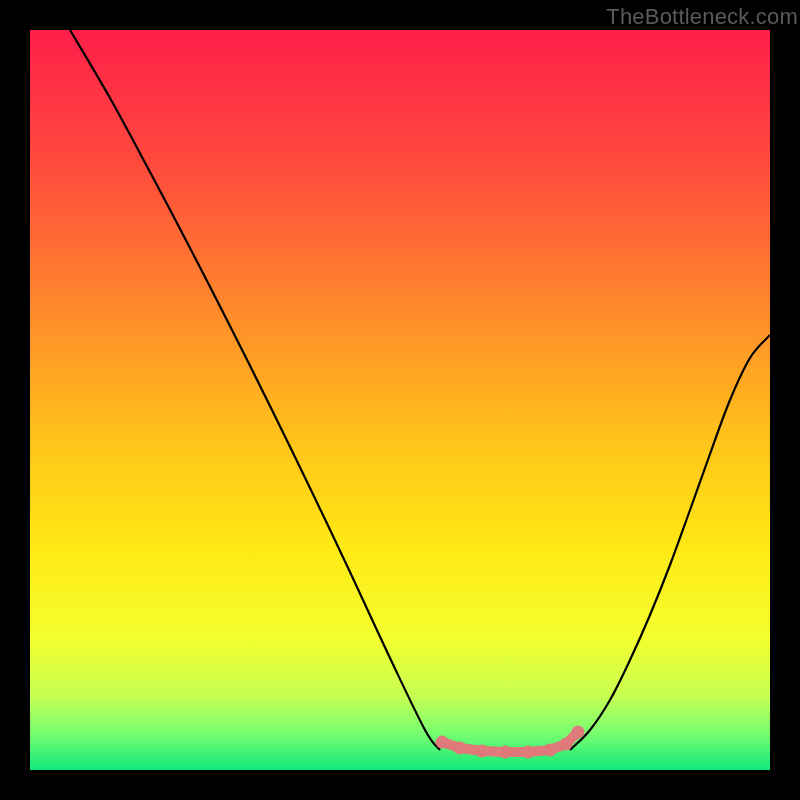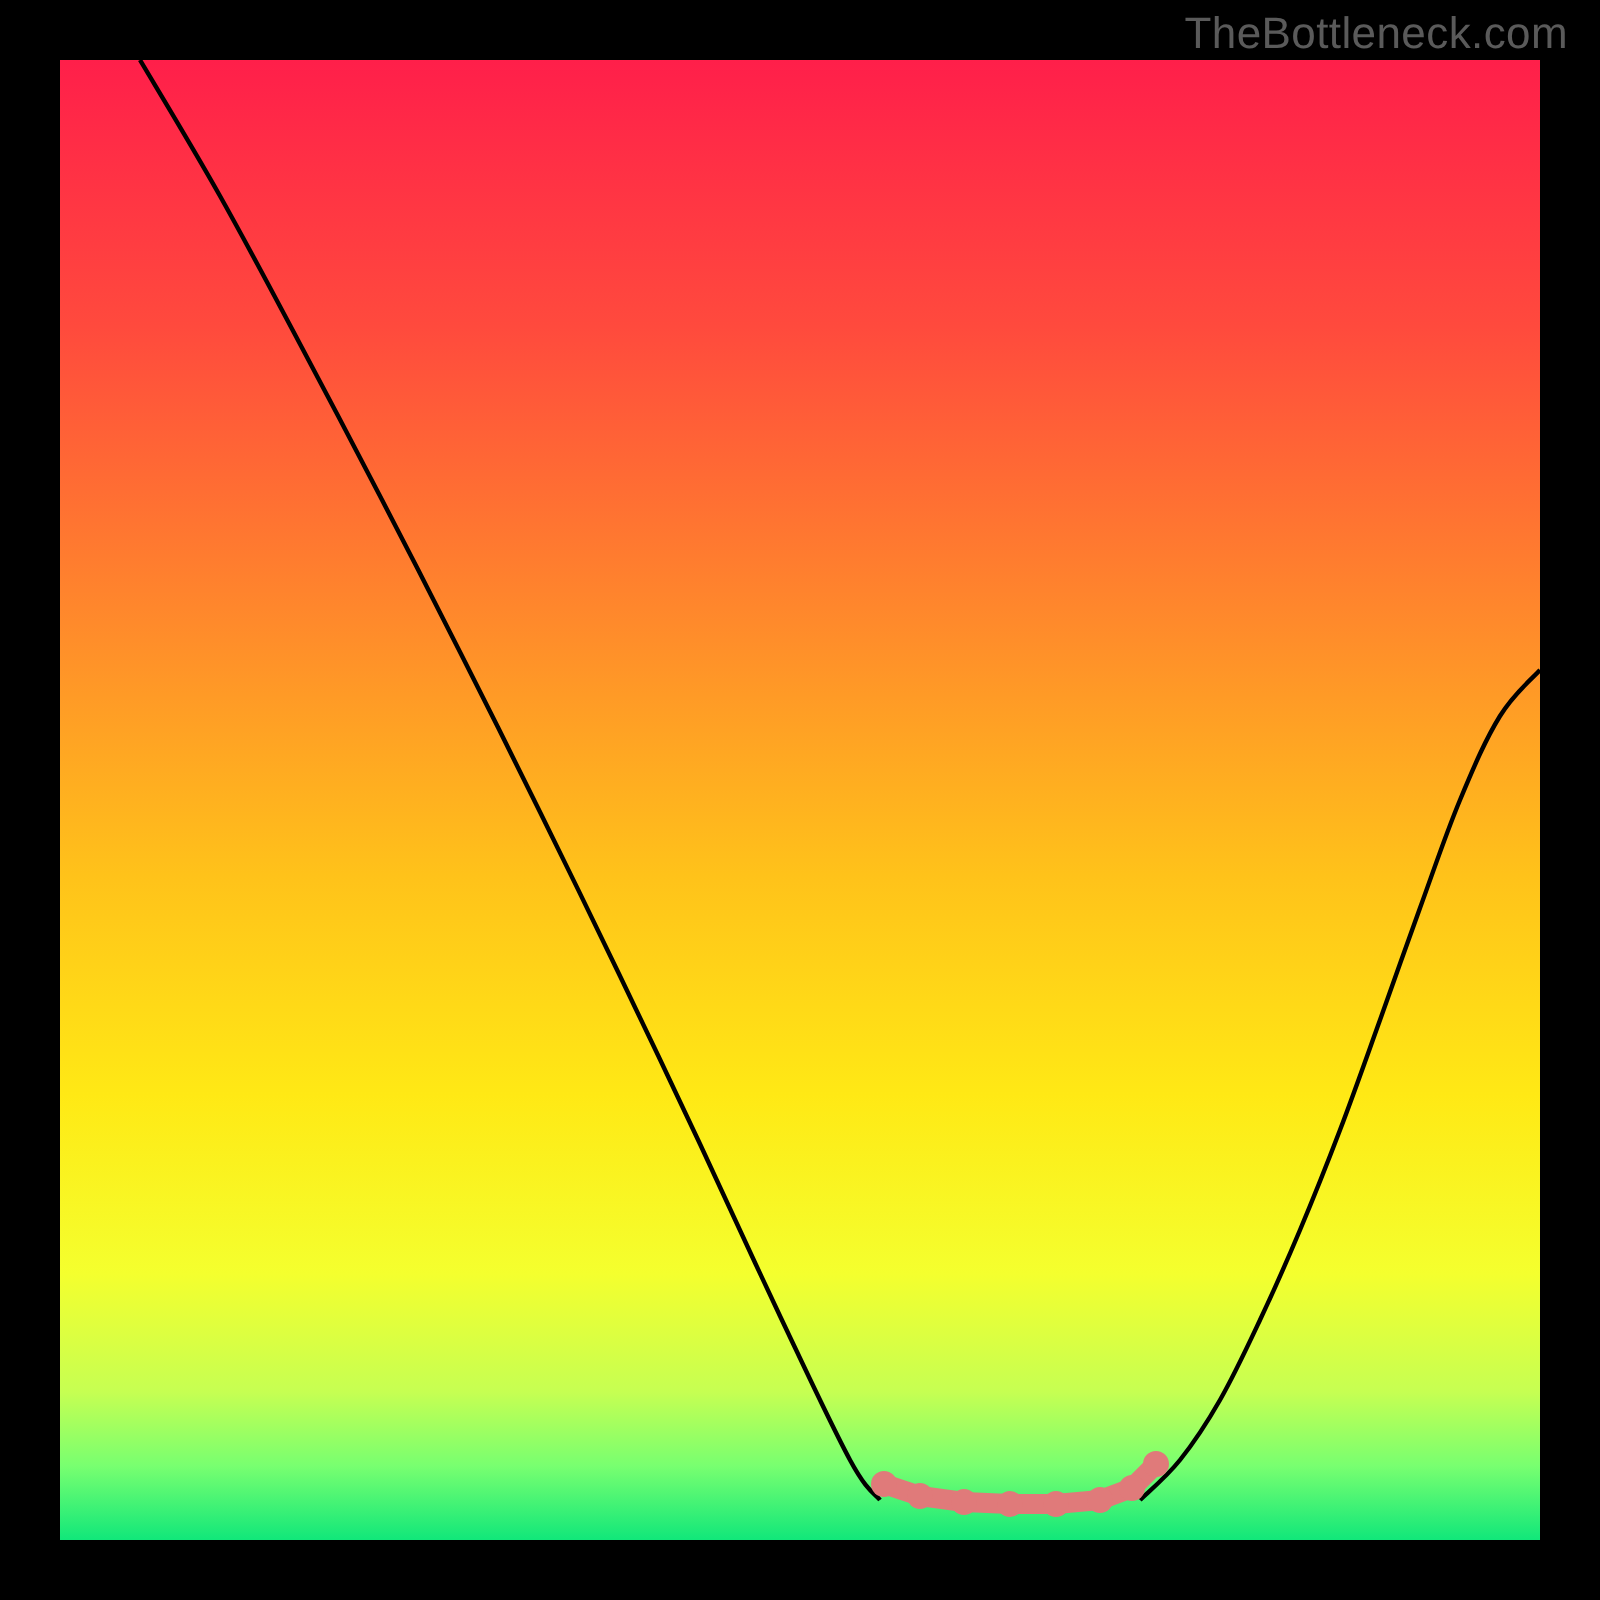--- a/index.html
+++ b/index.html
@@ -15,21 +15,21 @@
     position: absolute;
     left: 0;
     top: 0;
     width: 800px;
     height: 800px;
     background: #000;
   }
   .watermark {
     position: absolute;
     top: 4px;
-    right: 16px;
+    right: 2px;
     color: #5a5a5a;
     font-size: 22px;
     font-weight: 500;
     letter-spacing: 0.2px;
     user-select: none;
   }
   .plot-area {
     position: absolute;
     left: 30px;
     top: 30px;

